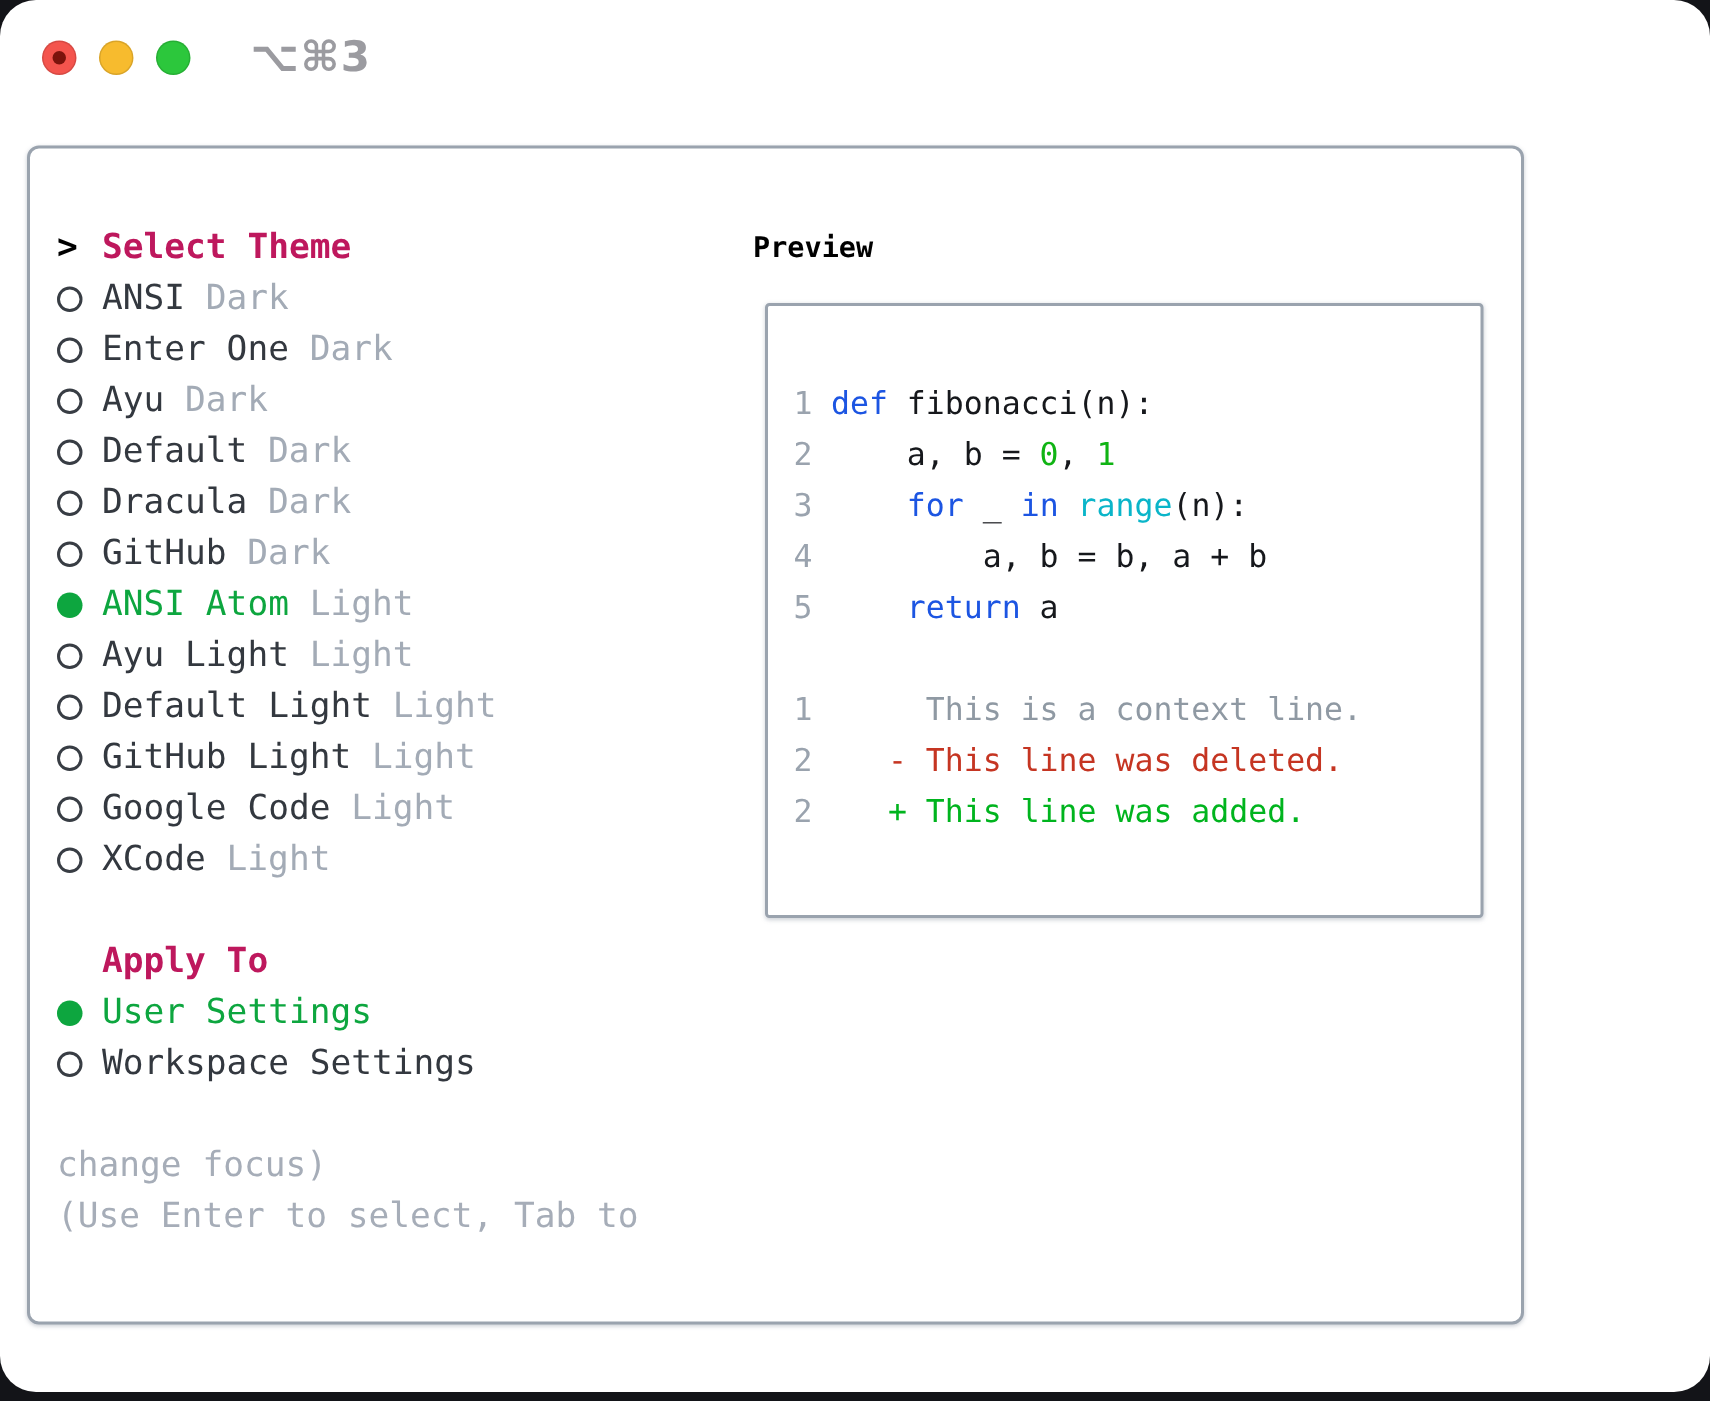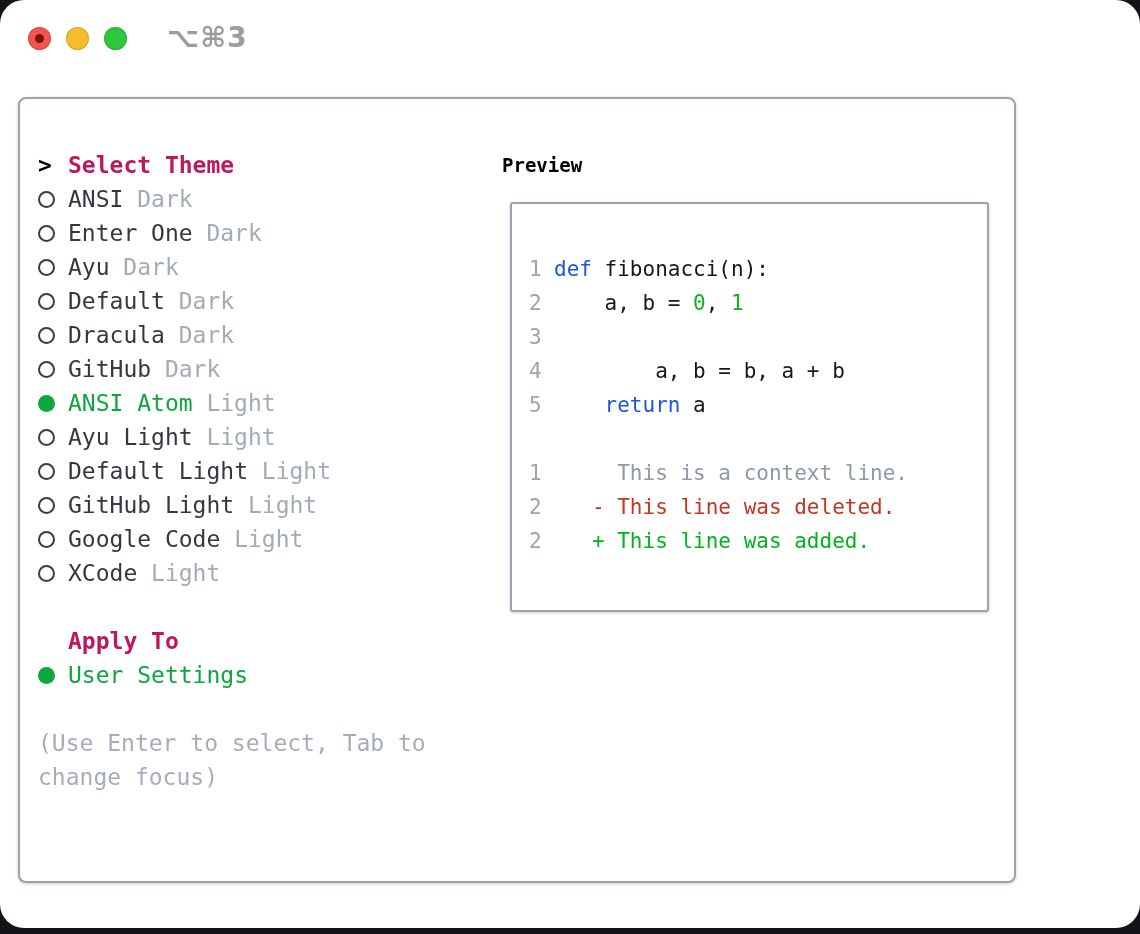--- a/index.html
+++ b/index.html
@@ -180,37 +180,44 @@
         <div class="row">
           <span class="marker"></span>
           <span class="t-title">Apply To</span>
         </div>
         <div class="row">
           <span class="marker">
             <span class="dot-on"></span>
           </span>
           <span class="name green">User Settings</span>
         </div>
+        <div class="row">
+          <span class="marker">
+            <span class="ring"></span>
+          </span>
+          <span class="name">Workspace Settings</span>
+        </div>
         <div class="spacer"></div>
+        <div class="help-line">change focus)</div>
         <div class="help-line">(Use Enter to select, Tab to</div>
-        <div class="help-line">change focus)</div>
       </div>
     <div class="preview-title">Preview</div>
     <div class="preview-box">
       <div id="code">
           <div class="crow">
             <span class="lnum">1</span>
             <span class="ccontent"><span class="c-kw">def</span><span class="c-pl"> fibonacci(n):</span></span>
           </div>
           <div class="crow">
             <span class="lnum">2</span>
             <span class="ccontent"><span class="c-pl">    a, b = </span><span class="c-nm">0</span><span class="c-pl">, </span><span class="c-nm">1</span></span>
           </div>
           <div class="crow">
             <span class="lnum">3</span>
+            <span class="ccontent"><span class="c-pl">    </span><span class="c-kw">for</span><span class="c-pl"> _ </span><span class="c-kw">in</span><span class="c-pl"> </span><span class="c-fn">range</span><span class="c-pl">(n):</span></span>
           </div>
           <div class="crow">
             <span class="lnum">4</span>
             <span class="ccontent"><span class="c-pl">        a, b = b, a + b</span></span>
           </div>
           <div class="crow">
             <span class="lnum">5</span>
             <span class="ccontent"><span class="c-pl">    </span><span class="c-kw">return</span><span class="c-pl"> a</span></span>
           </div>
           <div class="crow">

